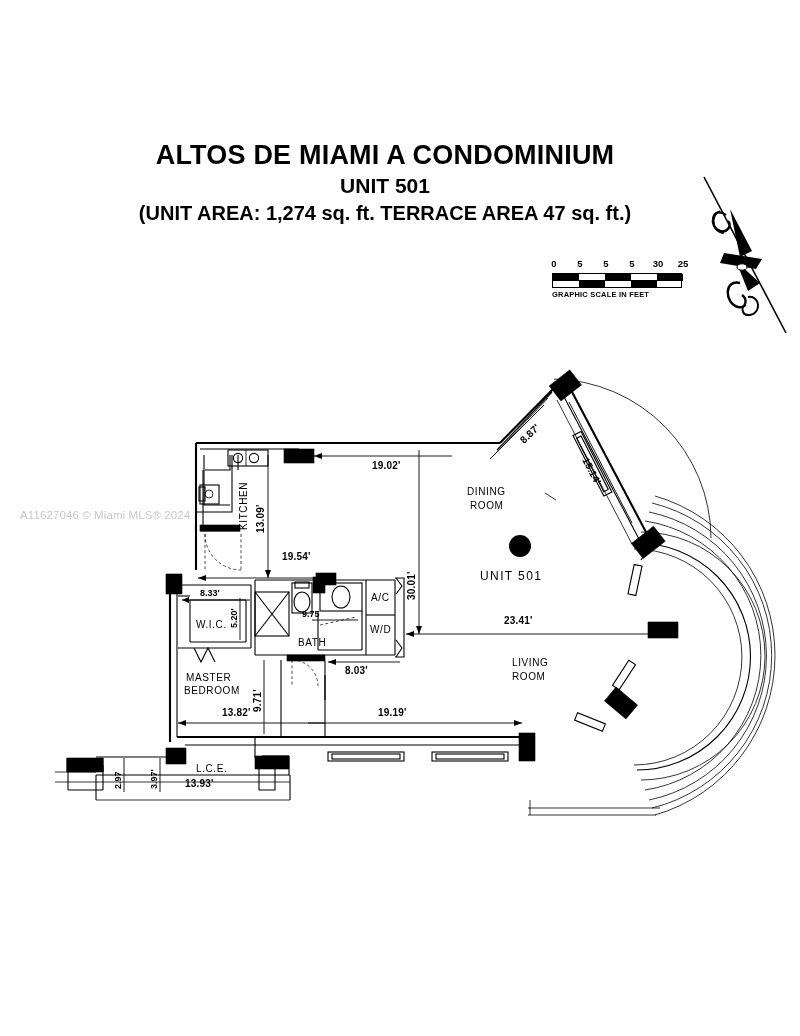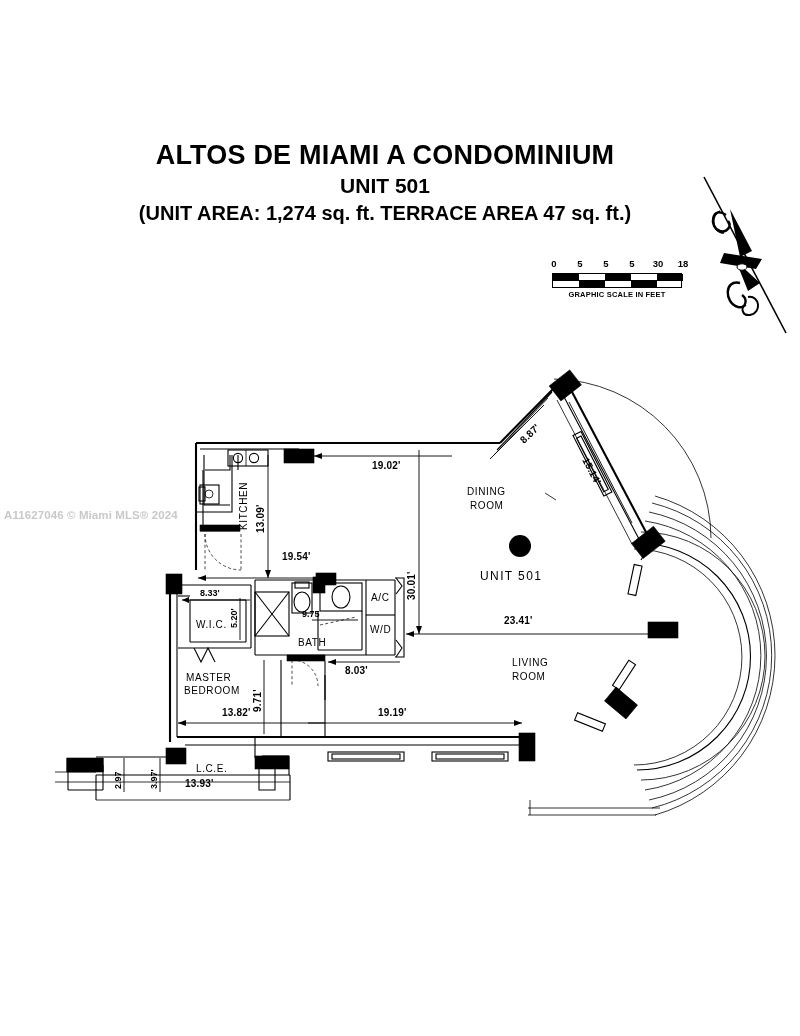--- a/index.html
+++ b/index.html
@@ -46,27 +46,26 @@
     font-size: 20px;
     font-weight: bold;
     line-height: 1.25;
     margin-top: 1px;
     white-space: nowrap;
   }
 
   
   .watermark {
     position: absolute;
-    left: 4px;
+    left: 20px;
     top: 509px;
     font-size: 11.5px;
     color: #c9c9c9;
     letter-spacing: 0.1px;
     white-space: nowrap;
-    font-weight: bold;
   }
 
   
   .scale-wrap {
     position: absolute;
     left: 552px;
     top: 258px;
     width: 145px;
   }
   .scale-ticks {
@@ -92,21 +91,20 @@
   }
   .scale-bar i {
     position: absolute;
     display: block;
     background: #000;
   }
   .scale-caption {
     font-size: 7.5px;
     font-weight: bold;
     color: #000;
-    text-align: center;
     width: 130px;
     margin-top: 2px;
     letter-spacing: 0.2px;
   }
 
   
   #plan-svg {
     position: absolute;
     left: 0;
     top: 0;
@@ -158,21 +156,21 @@
 
   <div class="watermark">A11627046 © Miami MLS® 2024</div>
 
   <div class="scale-wrap">
     <div class="scale-ticks">
       <span style="left:2px">0</span>
       <span style="left:28px">5</span>
       <span style="left:54px">5</span>
       <span style="left:80px">5</span>
       <span style="left:106px">30</span>
-      <span style="left:131px">18</span>
+      <span style="left:131px">25</span>
     </div>
     <div class="scale-bar">
       <i style="left:0;    top:0;     width:26px; height:6.5px;"></i>
       <i style="left:26px; top:6.5px; width:26px; height:6.5px;"></i>
       <i style="left:52px; top:0;     width:26px; height:6.5px;"></i>
       <i style="left:78px; top:6.5px; width:26px; height:6.5px;"></i>
       <i style="left:104px;top:0;     width:26px; height:6.5px;"></i>
       <i style="left:0;    top:6.3px; width:130px;height:0.9px;"></i>
     </div>
     <div class="scale-caption">GRAPHIC SCALE IN FEET</div>

